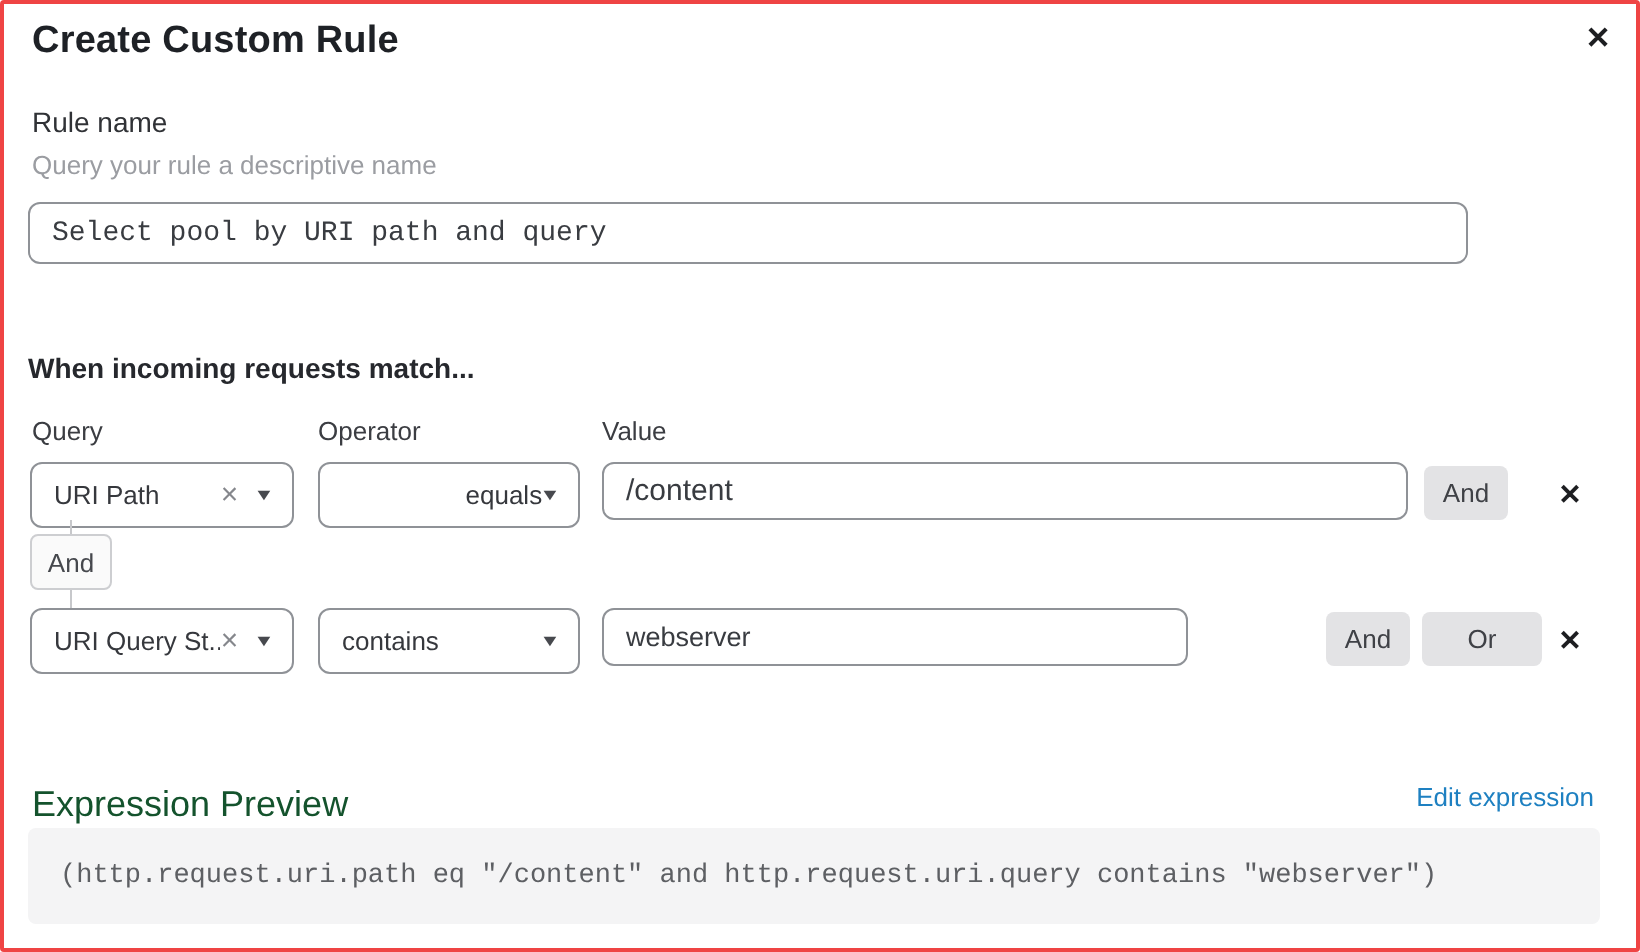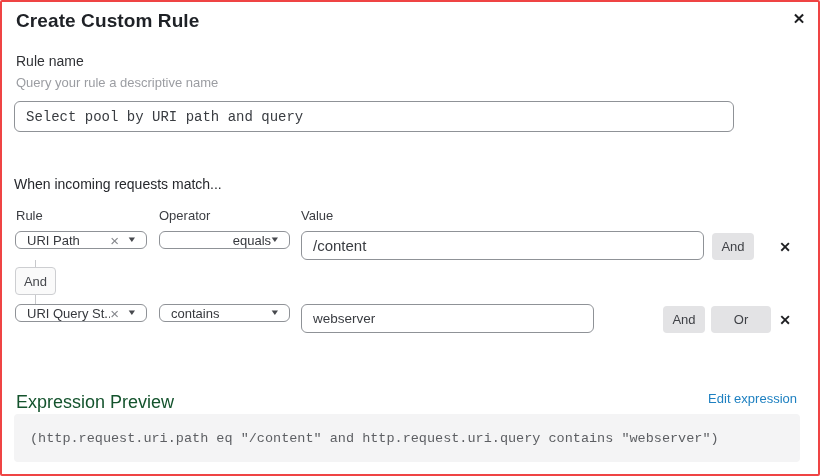--- a/index.html
+++ b/index.html
@@ -38,25 +38,25 @@
     border: 1px solid #8f9297;
     border-radius: 6px;
     font-family: "Liberation Sans", sans-serif;
     font-size: 14px; color: #393c41;
     padding: 0 11px;
     background: #fff;
     outline: none;
     height: 31px;
   }
 
-  .section-heading { font-size: 14px; font-weight: 400; color: #26282d; }
+  .section-heading { font-size: 14px; font-weight: 700; color: #26282d; }
   .col-label { font-size: 13px; color: #3b3d42; }
 
   .dropdown {
-    height: 18px;
+    height: 33px;
     border: 1px solid #8f9297;
     border-radius: 6px;
     background: #fff;
     display: flex; align-items: center;
     padding: 0 10px 0 11px;
     cursor: pointer;
   }
   .dropdown .dd-text {
     font-size: 13px; color: #36383d;
     flex: 1 1 auto;
@@ -124,21 +124,21 @@
 
   <div class="abs title">Create Custom Rule</div>
   <button class="abs close-btn">✕</button>
 
   <div class="abs field-label" style="left:14px; top:51px;">Rule name</div>
   <div class="abs helper-text" style="left:14px; top:73px;">Query your rule a descriptive name</div>
   <input class="abs text-input" style="left: 12px; top: 99px; width: 720px; font-family: Liberation Mono, monospace;" value="Select pool by URI path and query">
 
   <div class="abs section-heading" style="left:12px; top:174px;">When incoming requests match...</div>
 
-  <div class="abs col-label" style="left:14px; top:206px;">Rule</div>
+  <div class="abs col-label" style="left:14px; top:206px;">Query</div>
   <div class="abs col-label" style="left:157px; top:206px;">Operator</div>
   <div class="abs col-label" style="left:299px; top:206px;">Value</div>
 
   <div class="abs dropdown" style="left:13px; top:229px; width:132px;">
     <span class="dd-text">URI Path</span>
     <span class="dd-clear">×</span>
     <span class="dd-caret">▼</span>
   </div>
   <div class="abs dropdown" style="left:157px; top:229px; width:131px;text-align:right;">
     <span class="dd-text">equals</span>

